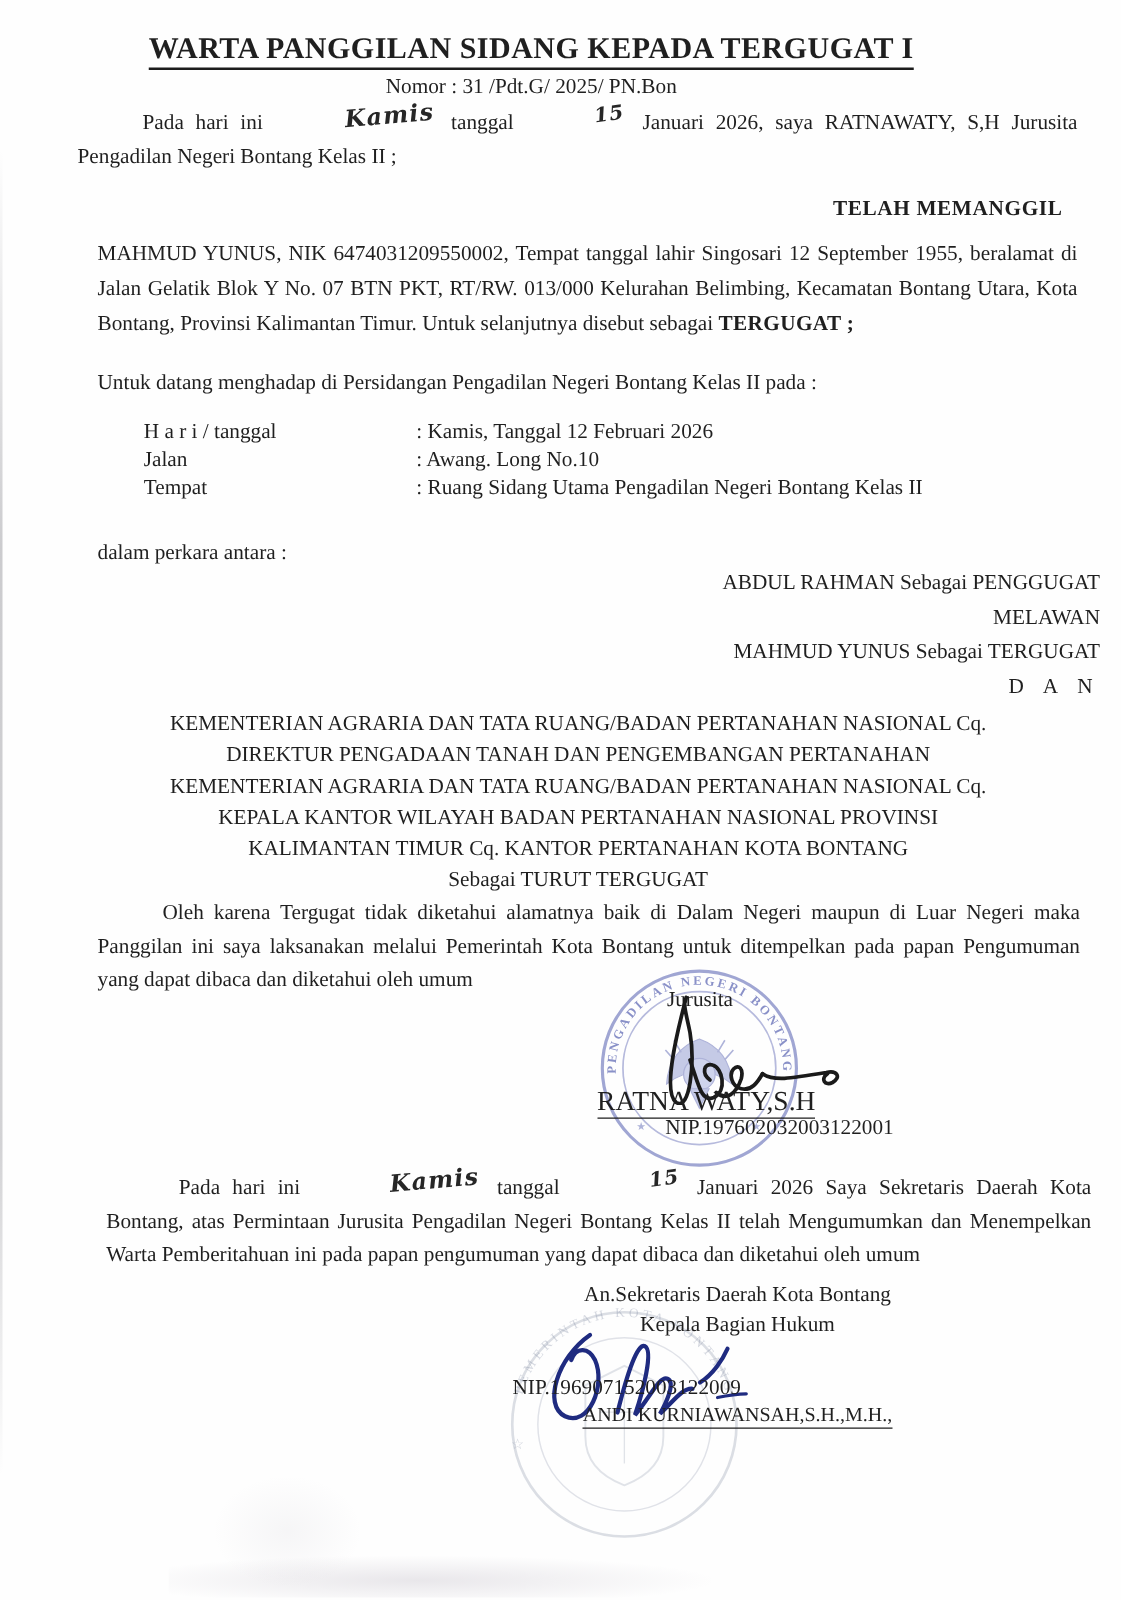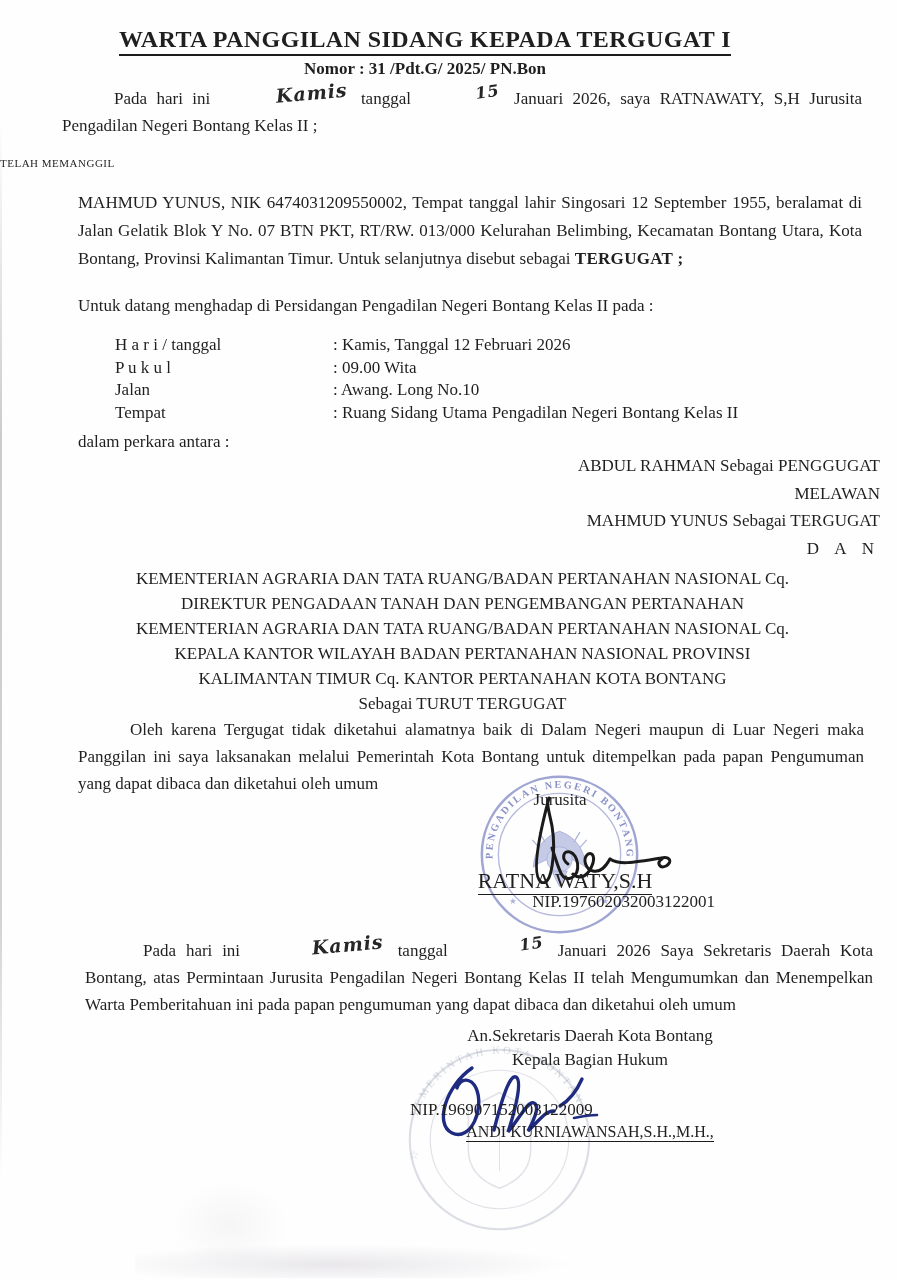--- a/index.html
+++ b/index.html
@@ -19,26 +19,26 @@
   
   .doc-header { top: 26px; left: 0; width: 850px; text-align: center; }
   .doc-title {
     display: inline-block;
     font-weight: bold;
     font-size: 24px;
     letter-spacing: .4px;
     border-bottom: 2px solid #1c1c1c;
     padding-bottom: 1px;
   }
-  .doc-number { font-weight: bold; font-size: 17px; margin-top: 3px; }
+  .doc-number { font-weight: normal; font-size: 17px; margin-top: 3px; }
 
   
   .para { text-align: justify; line-height: 27px; }
   .para1 { top: 84px; left: 62px; width: 800px; text-indent: 52px; }
-  .heading-called { top: 157px; left: 0; width: 850px; text-align: left; font-weight: normal; font-size: 11px; letter-spacing: .5px; }
+  .heading-called { top: 157px; left: 0; width: 850px; text-align: right; font-weight: bold; font-size: 17px; letter-spacing: .5px; }
   .para2 { top: 189px; left: 78px; width: 784px; line-height: 28px; }
   .para2 b { letter-spacing: .3px; }
   .summons-line { top: 296px; left: 78px; width: 784px; }
 
   
   .schedule { top: 334px; left: 115px; width: 700px; line-height: 22.5px; font-family: Liberation Serif, serif; }
   .sched-row { display: flex; }
   .sched-label { width: 218px; flex: 0 0 218px; }
   .sched-value { flex: 1; }
 
@@ -117,24 +117,20 @@
   <div class="abs heading-called">TELAH MEMANGGIL</div>
 
   <p class="abs para para2"><span>MAHMUD YUNUS, NIK 6474031209550002, Tempat tanggal lahir Singosari 12 September 1955, beralamat di Jalan Gelatik Blok Y No. 07 BTN PKT, RT/RW. 013/000 Kelurahan Belimbing, Kecamatan Bontang Utara, Kota Bontang, Provinsi Kalimantan Timur. Untuk selanjutnya disebut sebagai </span><b>TERGUGAT ;</b></p>
 
   <div class="abs summons-line">Untuk datang  menghadap di Persidangan Pengadilan Negeri Bontang  Kelas II pada :</div>
 
   <div class="abs schedule">
     <div class="sched-row">
       <span class="sched-label">H a r i / tanggal</span>
       <span class="sched-value">: Kamis, Tanggal 12 Februari 2026</span>
-    </div>
-    <div class="sched-row">
-      <span class="sched-label">P u k u l</span>
-      <span class="sched-value">: 09.00 Wita</span>
     </div>
     <div class="sched-row">
       <span class="sched-label">Jalan</span>
       <span class="sched-value">: Awang. Long  No.10</span>
     </div>
     <div class="sched-row">
       <span class="sched-label">Tempat</span>
       <span class="sched-value">: Ruang Sidang Utama Pengadilan Negeri Bontang Kelas II</span>
     </div>
   </div>

